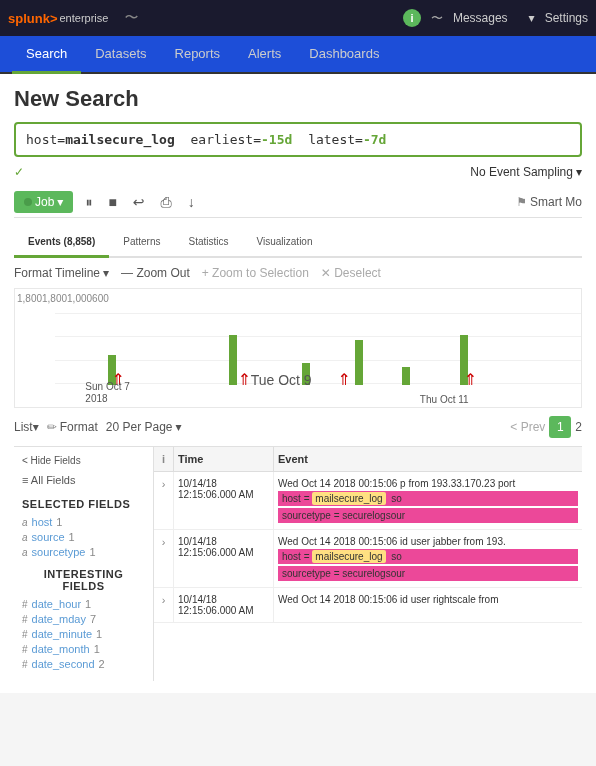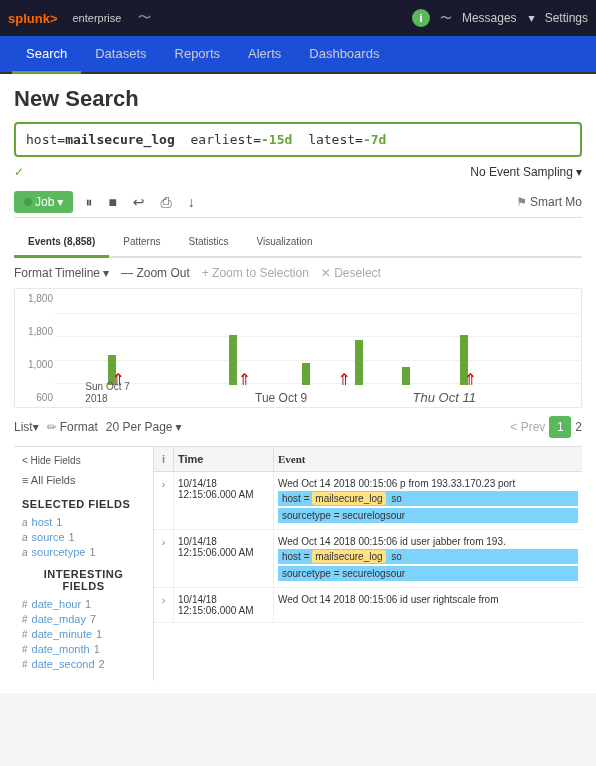--- a/index.html
+++ b/index.html
@@ -10,40 +10,40 @@
       background: #1a1a2e;
       display: flex;
       align-items: center;
       height: 36px;
       padding: 0 8px;
       gap: 8px;
     }
     .logo {
       display: flex;
       align-items: center;
-      gap: 15px;
+      gap: 2px;
     }
     .logo-splunk { color: #ff6600; font-weight: bold; font-size: 13px; }
     .logo-enterprise { color: #ccc; font-size: 11px; }
     .top-bar-icons { display: flex; align-items: center; gap: 10px; margin-left: auto; }
     .top-bar-icon { color: #aaa; font-size: 14px; cursor: pointer; }
     .info-icon {
       background: #5cb85c;
       color: white;
       border-radius: 50%;
       width: 18px;
       height: 18px;
       display: flex; align-items: center; justify-content: center;
       font-size: 11px; font-weight: bold;
     }
     .messages-btn {
       color: #ccc;
       font-size: 12px;
       cursor: pointer;
-      display: flex; align-items: center; gap: 12px;
+      display: flex; align-items: center; gap: 21px;
     }
     .settings-btn { color: #ccc; font-size: 12px; cursor: pointer; }
 
     
     .nav-tabs {
       background: #1d4ed8;
       display: flex;
       align-items: center;
       border-bottom: 2px solid #333;
       padding: 0 12px;
@@ -193,21 +193,20 @@
       margin-bottom: 4px;
       overflow: hidden;
     }
     .y-axis {
       position: absolute;
       left: 0;
       top: 0;
       bottom: 0;
       width: 40px;
       display: flex;
-      flex-direction: column;
       justify-content: space-between;
       padding: 4px 2px;
       font-size: 10px;
       color: #888;
       text-align: right;
     }
     .chart-area {
       position: absolute;
       left: 40px;
       right: 0;
@@ -325,21 +324,21 @@
     .table-header {
       display: flex;
       background: #f5f5f5;
       border-bottom: 1px solid #ddd;
       font-weight: bold;
       font-size: 11px;
       color: #333;
     }
     .th-i { width: 20px; padding: 6px 4px; border-right: 1px solid #ddd; text-align: center; color: #888; }
     .th-time { width: 100px; padding: 6px 4px; border-right: 1px solid #ddd; }
-    .th-event { flex: 1; padding: 6px 4px; font-family: Liberation Serif, serif; }
+    .th-event { flex: 1; padding: 6px 4px; }
     .event-row {
       border-bottom: 1px solid #eee;
       display: flex;
       font-size: 11px;
     }
     .td-expand {
       width: 20px;
       padding: 6px 4px;
       border-right: 1px solid #eee;
       color: #888;
@@ -355,21 +354,21 @@
     }
     .td-event {
       flex: 1;
       padding: 6px 4px;
       color: #333;
       font-size: 10px;
       overflow: hidden;
     }
     .event-main-text { color: #333; margin-bottom: 2px; }
     .event-fields {
-      background: #7dd3fc;
+      background: #ec4899;
       padding: 2px 4px;
       margin-top: 2px;
       font-size: 10px;
     }
     .highlight-yellow {
       background: #ffe082;
       padding: 1px 3px;
       border-radius: 2px;
     }
   </style>
@@ -475,22 +474,22 @@
       <div class="bar" style="left:57%; height:45px; background:#65a637;"></div>
       <div class="bar" style="left:66%; height:18px; background:#65a637;"></div>
       <div class="bar" style="left:77%; height:50px; background:#65a637;"></div>
 
       <div style="position:absolute; bottom:18px; left:12%; color:#cc0000; font-size:16px; transform:translateX(-50%);">⇑</div>
       <div style="position:absolute; bottom:18px; left:36%; color:#cc0000; font-size:16px; transform:translateX(-50%);">⇑</div>
       <div style="position:absolute; bottom:18px; left:55%; color:#cc0000; font-size:16px; transform:translateX(-50%);">⇑</div>
       <div style="position:absolute; bottom:18px; left:79%; color:#cc0000; font-size:16px; transform:translateX(-50%);">⇑</div>
 
       <div style="position:absolute; bottom:2px; left:10%; font-size:10px; color:#555; transform:translateX(-50%); line-height:1.2;">Sun Oct 7<br>2018</div>
-      <div style="position:absolute; bottom:2px; left:43%; font-size:12px; color:#555; transform:translateX(-50%);">Tue Oct 9</div>
-      <div style="position:absolute; bottom:2px; left:74%; font-size:13px; color:#555; transform:translateX(-50%);font-style:italic;">Thu Oct 11</div>
+      <div style="position:absolute; bottom:19px; left:43%; font-size:14px; color:#555; transform:translateX(-50%);">Tue Oct 9</div>
+      <div style="position:absolute; bottom:2px; left:74%; font-size:10px; color:#555; transform:translateX(-50%);">Thu Oct 11</div>
     </div>
   </div>
 
   <div class="pagination-area">
     <div class="list-btn">
       <span>List</span>
       <span>▾</span>
     </div>
     <div class="format-btn">
       <span style="color:#888;">✏</span>

